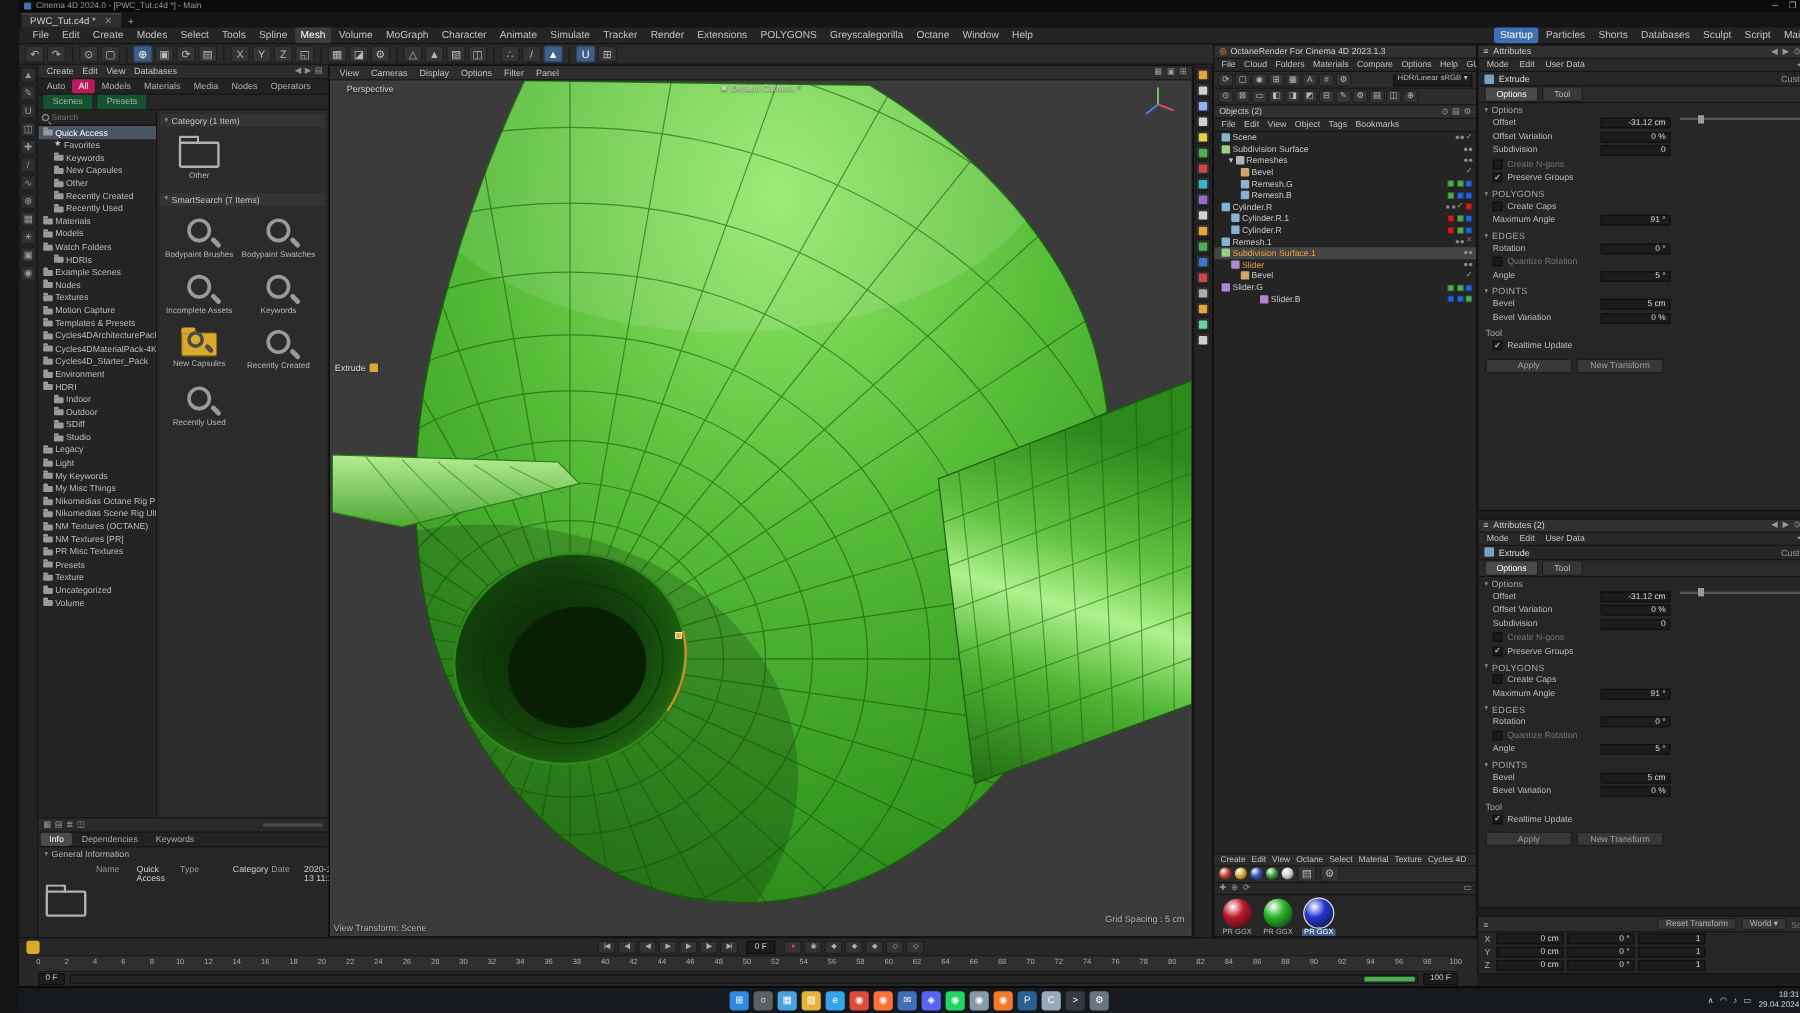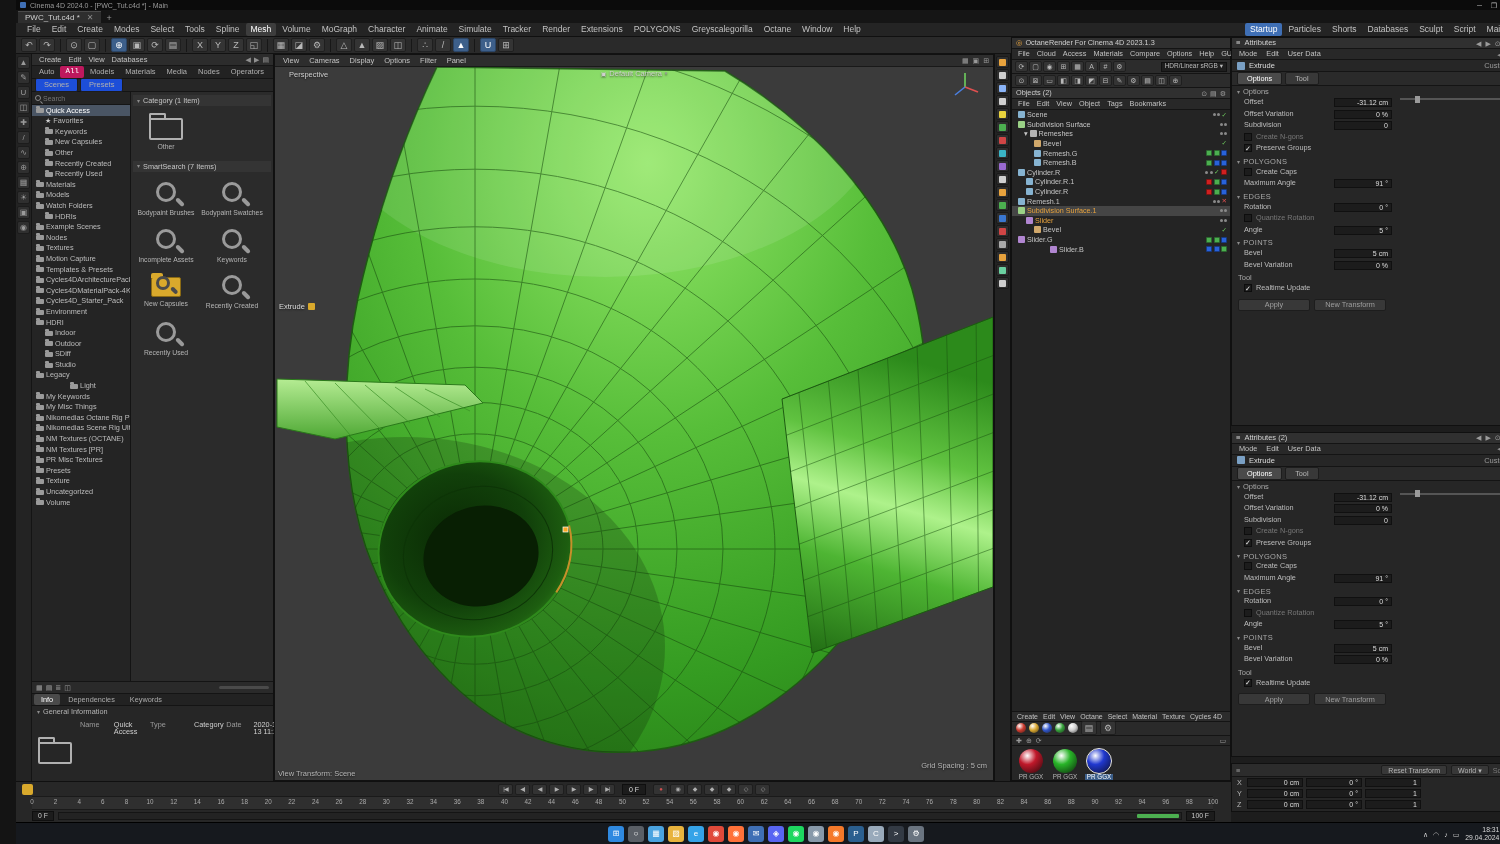--- a/index.html
+++ b/index.html
@@ -27,23 +27,23 @@
 
 .leftstrip{left:0;top:54px;width:16px;height:727px;background:#232323;border-right:1px solid #141414;display:flex;flex-direction:column;align-items:center;padding-top:2px;gap:2px;}
 .stripbtn{width:13px;height:13px;background:#2f2f2f;border:1px solid #1c1c1c;border-radius:2px;color:#9a9a9a;font-size:8px;display:flex;align-items:center;justify-content:center;}
 
 .assetpanel{left:16px;top:54px;width:242px;height:727px;background:#262626;border-right:1px solid #101010;display:flex;flex-direction:column;}
 .ab-menu{height:12px;background:#2c2c2c;display:flex;align-items:center;gap:2px;padding:0 4px;border-bottom:1px solid #161616;font-size:7.5px;}
 .ab-menu .menu-item{font-size:7.5px;padding:1px 3px;}
 .ab-icons{margin-left:auto;display:flex;gap:3px;color:#8f8f8f;font-size:7px;}
 .ab-tabs{height:13px;display:flex;align-items:center;gap:1px;background:#222;border-bottom:1px solid #141414;padding:0 2px;}
 .ab-tab{padding:2px 5px;font-size:7.5px;color:#b0b0b0;border-radius:2px;}
-.ab-tab.active{background:#be185d;color:#fff;font-family:Liberation Mono, monospace;}
+.ab-tab.active{background:#be185d;color:#fff;}
 .ab-subtabs{height:13px;display:flex;align-items:center;gap:2px;background:#262626;border-bottom:1px solid #141414;padding:0 3px;}
-.ab-subtab{padding:2px 8px;font-size:7.5px;color:#b0b0b0;background:#1d4ed8;border:1px solid #1d1d1d;border-radius:2px;}
+.ab-subtab{padding:2px 8px;font-size:7.5px;color:#b0b0b0;background:#14532d;border:1px solid #1d1d1d;border-radius:2px;}
 .ab-body{flex:1;display:flex;min-height:0;}
 .ab-treecol{width:99px;border-right:1px solid #141414;display:flex;flex-direction:column;min-height:0;background:#242424;}
 .searchrow{height:13px;display:flex;align-items:center;gap:2px;padding:0 3px;border-bottom:1px solid #151515;color:#8a8a8a;}
 .searchrow input{flex:1;min-width:0;background:transparent;border:none;outline:none;color:#bbb;font-size:7px;font-family:"Liberation Sans",sans-serif;}
 .mag-sm{width:6px;height:6px;border:1px solid #8a8a8a;border-radius:50%;position:relative;flex:none;}
 .mag-sm::after{content:"";position:absolute;width:1px;height:3px;background:#8a8a8a;left:5px;top:5px;transform:rotate(-45deg);}
 .treewrap{flex:1;overflow:hidden;}
 .trow{display:flex;align-items:center;height:10.6px;font-size:7.3px;color:#bdbdbd;gap:2px;white-space:nowrap;overflow:hidden;}
 .trow.sel{background:#4a5564;color:#fff;}
 .fold{width:8px;height:5px;background:#9a9a9a;border-radius:1px;position:relative;flex:none;margin-top:1px;}
@@ -418,21 +418,21 @@
               <span>SDiff</span>
             </div>
             <div class="trow" style="padding-left: 13px;">
               <span class="fold"></span>
               <span>Studio</span>
             </div>
             <div class="trow" style="padding-left: 4px;">
               <span class="fold"></span>
               <span>Legacy</span>
             </div>
-            <div class="trow" style="padding-left: 4px; justify-content: center;">
+            <div class="trow" style="padding-left: 4px;">
               <span class="fold"></span>
               <span>Light</span>
             </div>
             <div class="trow" style="padding-left: 4px;">
               <span class="fold"></span>
               <span>My Keywords</span>
             </div>
             <div class="trow" style="padding-left: 4px;">
               <span class="fold"></span>
               <span>My Misc Things</span>
@@ -794,21 +794,21 @@
     </div>
 
   <div class="abs octpanel">
     <div class="octtitle">
       <span style="color:#e8a33d;">◎</span>
       <span>OctaneRender For Cinema 4D 2023.1.3</span>
     </div>
     <div class="octmenu" id="oct-menu">
         <span class="menu-item">File</span>
         <span class="menu-item">Cloud</span>
-        <span class="menu-item">Access</span>
+        <span class="menu-item">Folders</span>
         <span class="menu-item">Materials</span>
         <span class="menu-item">Compare</span>
         <span class="menu-item">Options</span>
         <span class="menu-item">Help</span>
         <span class="menu-item">GUI</span>
       </div>
     <div class="octtb" id="oct-tb1">
         <div class="tbtn">⟳</div>
         <div class="tbtn">▢</div>
         <div class="tbtn">◉</div>

